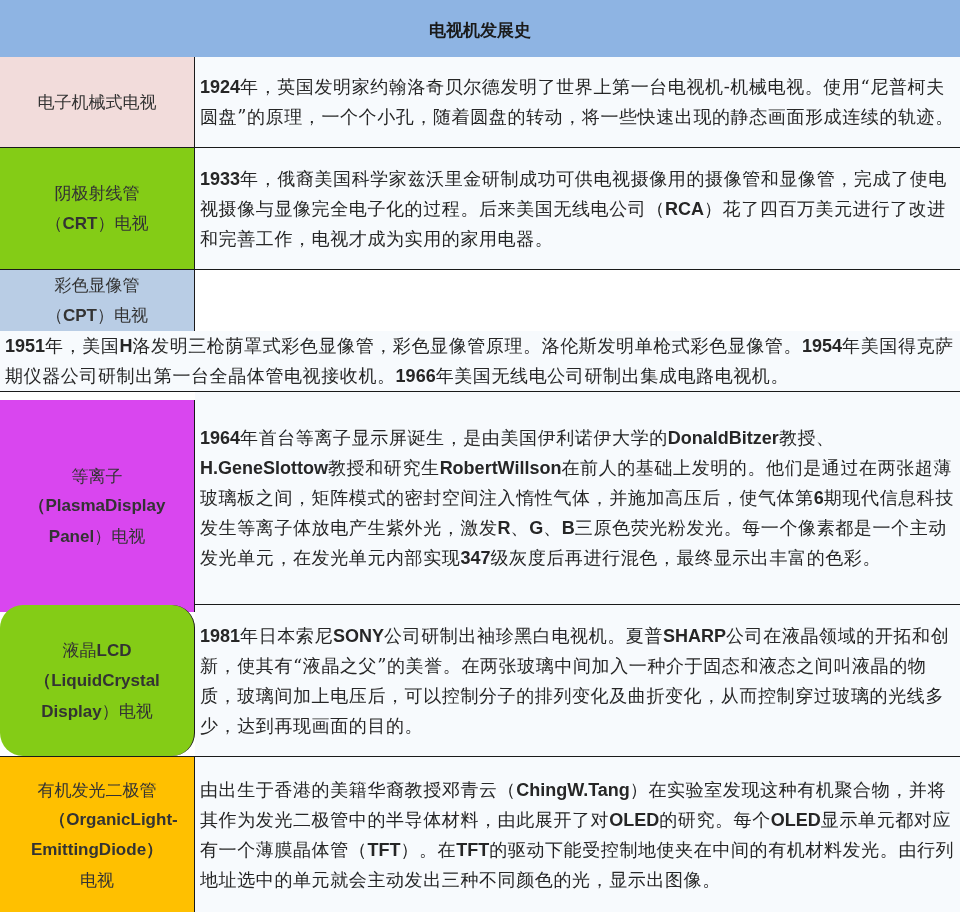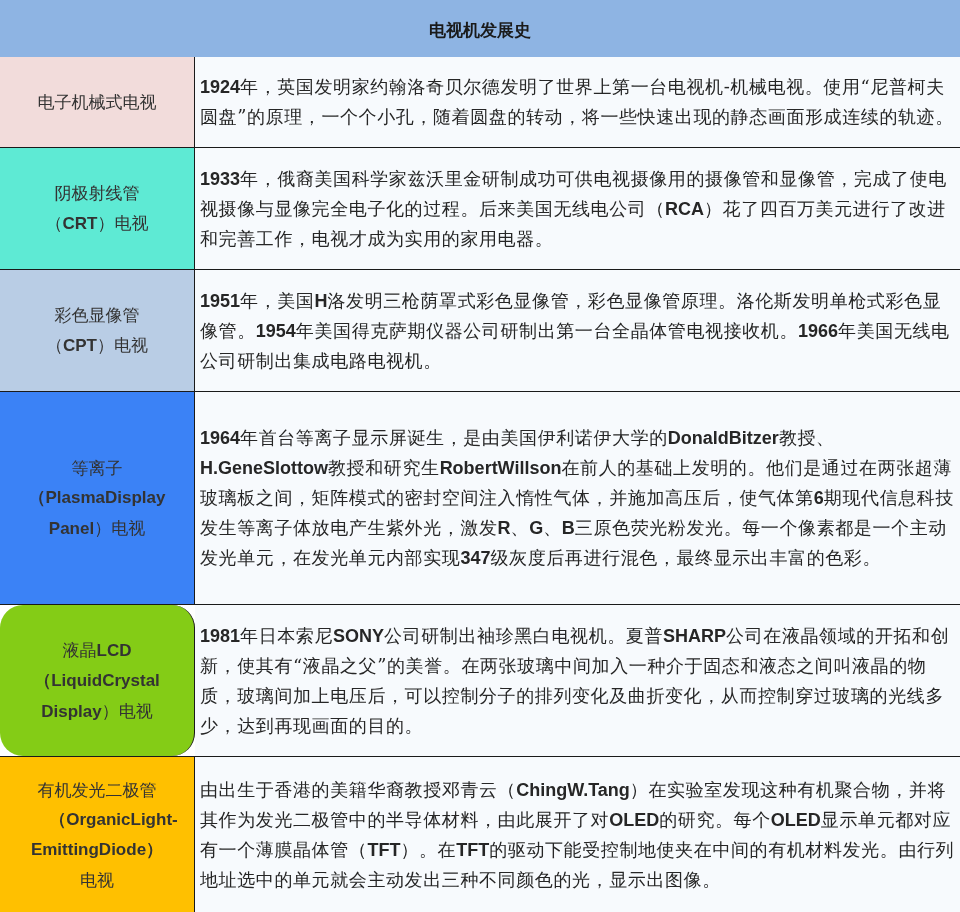--- a/index.html
+++ b/index.html
@@ -39,45 +39,45 @@
       <div>
           <div>电子机械式电视</div>
         </div>
     </div>
     <div class="desc">
       <div class="inner"><b>1924</b>年，英国发明家约翰洛奇贝尔德发明了世界上第一台电视机-机械电视。使用“尼普柯夫圆盘”的原理，一个个小孔，随着圆盘的转动，将一些快速出现的静态画面形成连续的轨迹。</div>
     </div>
   </div>
 
   <div class="row" style="top:148px;height:122px;">
-    <div class="label" style="background:#5eead4;">
+    <div class="label" style="background:#84cc16;">
       <div>
         <div>阴极射线管</div>
         <div>（<b>CRT</b>）电视</div>
       </div>
     </div>
     <div class="desc">
       <div class="inner"><b>1933</b>年，俄裔美国科学家兹沃里金研制成功可供电视摄像用的摄像管和显像管，完成了使电视摄像与显像完全电子化的过程。后来美国无线电公司（<b>RCA</b>）花了四百万美元进行了改进和完善工作，电视才成为实用的家用电器。</div>
     </div>
   </div>
 
-  <div class="row" style="top:270px;height:122px;">
+  <div class="row" style="top:270px;height:122px;flex-direction:column;">
     <div class="label" style="background:#b9cde5;">
       <div>
         <div>彩色显像管</div>
         <div>（<b>CPT</b>）电视</div>
       </div>
     </div>
     <div class="desc">
       <div class="inner"><b>1951</b>年，美国<b>H</b>洛发明三枪荫罩式彩色显像管，彩色显像管原理。洛伦斯发明单枪式彩色显像管。<b>1954</b>年美国得克萨期仪器公司研制出第一台全晶体管电视接收机。<b>1966</b>年美国无线电公司研制出集成电路电视机。</div>
     </div>
   </div>
 
   <div class="row" style="top:392px;height:213px;">
-    <div class="label" style="background:#3b82f6;">
+    <div class="label" style="background:#d946ef;margin-top:8px;">
       <div>
         <div>等离子</div>
         <div style="font-family:'Liberation Sans',sans-serif;font-weight:bold;">（<b>PlasmaDisplay</b></div>
         <div><b>Panel</b>）电视</div>
       </div>
     </div>
     <div class="desc">
       <div class="inner"><b>1964</b>年首台等离子显示屏诞生，是由美国伊利诺伊大学的<b>DonaldBitzer</b>教授、<b>H.GeneSlottow</b>教授和研究生<b>RobertWillson</b>在前人的基础上发明的。他们是通过在两张超薄玻璃板之间，矩阵模式的密封空间注入惰性气体，并施加高压后，使气体第<b>6</b>期现代信息科技发生等离子体放电产生紫外光，激发<b>R</b>、<b>G</b>、<b>B</b>三原色荧光粉发光。每一个像素都是一个主动发光单元，在发光单元内部实现<b>347</b>级灰度后再进行混色，最终显示出丰富的色彩。</div>
     </div>
   </div>

